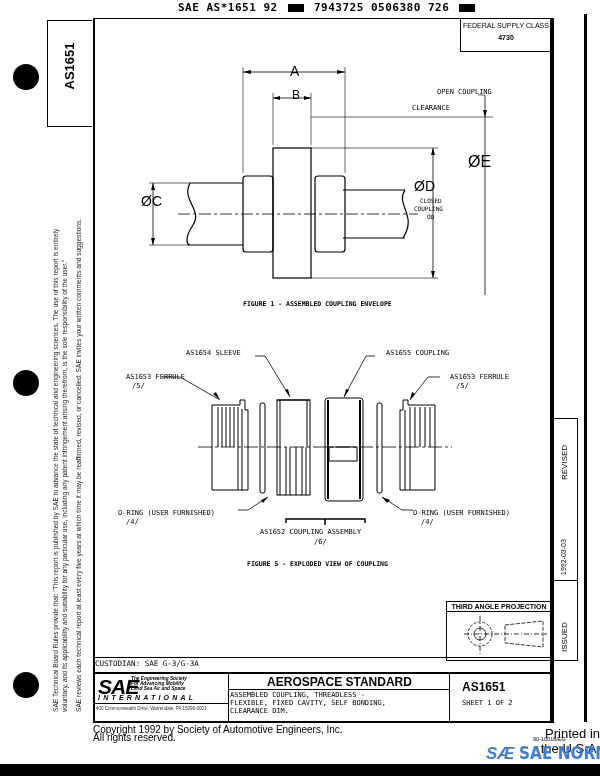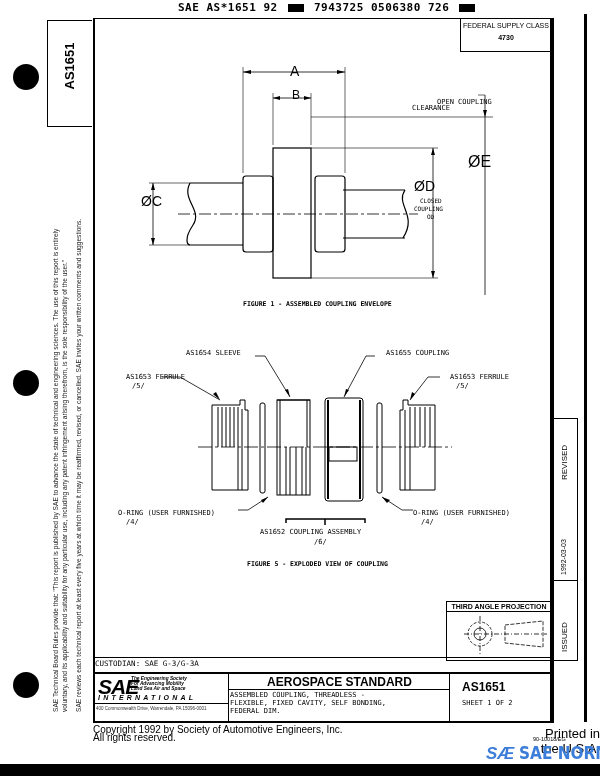--- a/index.html
+++ b/index.html
@@ -127,21 +127,21 @@
       <polygon points="340,223 338,216 342,216"></polygon>
     <polygon points="392,62 390,55 394,55"></polygon>
       <polygon points="392,260 390,253 394,253"></polygon>
   </g>
 </svg>
 <div class="abs big-label" style="left:290px;top:63px;">A</div>
 <div class="abs big-label" style="left:292px;top:88px;font-size:12px;">B</div>
 <div class="abs big-label" style="left:141px;top:193px;">ØC</div>
 <div class="abs big-label" style="left:414px;top:178px;">ØD</div>
 <div class="abs big-label" style="left:468px;top:153px;font-size:16px;">ØE</div>
-<div class="abs label" style="left:412px;top:98px;padding-left:25px;">OPEN COUPLING</div>
+<div class="abs label" style="left:412px;top:88px;padding-left:25px;">OPEN COUPLING</div>
 <div class="abs label" style="left:412px;top:104px;">CLEARANCE</div>
 <div class="abs label" style="left:420px;top:197px;font-size:6px;">CLOSED</div>
 <div class="abs label" style="left:414px;top:205px;font-size:6px;">COUPLING</div>
 <div class="abs label" style="left:427px;top:213px;font-size:6px;">OD</div>
 <div class="abs caption" style="left:243px;top:300px;">FIGURE 1 - ASSEMBLED COUPLING ENVELOPE</div>
 
 <svg class="abs" style="left:190px;top:395px;" width="270" height="110">
   <g stroke="#000" fill="none" stroke-width="1">
 
     <path d="M22 10 L50 10 L50 5 L55 5 L55 15 L58 15 L58 95 L22 95 Z"></path>
@@ -228,21 +228,21 @@
   <div>Land Sea Air and Space</div>
 </div>
 <div id="sae-intl" class="abs">INTERNATIONAL</div>
 <div id="sae-addr-line" class="abs"></div>
 <div id="sae-addr" class="abs">400 Commonwealth Drive, Warrendale, PA 15096-0001</div>
 <div id="aero-title" class="abs">AEROSPACE STANDARD</div>
 <div id="aero-line" class="abs"></div>
 <div id="aero-desc" class="abs mono">
   <div>ASSEMBLED COUPLING, THREADLESS -</div>
   <div>FLEXIBLE, FIXED CAVITY, SELF BONDING,</div>
-  <div>FEDERAL DIM.</div>
+  <div>CLEARANCE DIM.</div>
 </div>
 <div id="doc-box" class="abs"></div>
 <div id="doc-num" class="abs">AS1651</div>
 <div id="sheet" class="abs mono">SHEET 1 OF 2</div>
 
 <div id="copyright" class="abs">
   <div>Copyright 1992 by Society of Automotive Engineers, Inc.</div>
   <div>All rights reserved.</div>
 </div>
 <div id="printed" class="abs">Printed in the U.S.A.</div>

